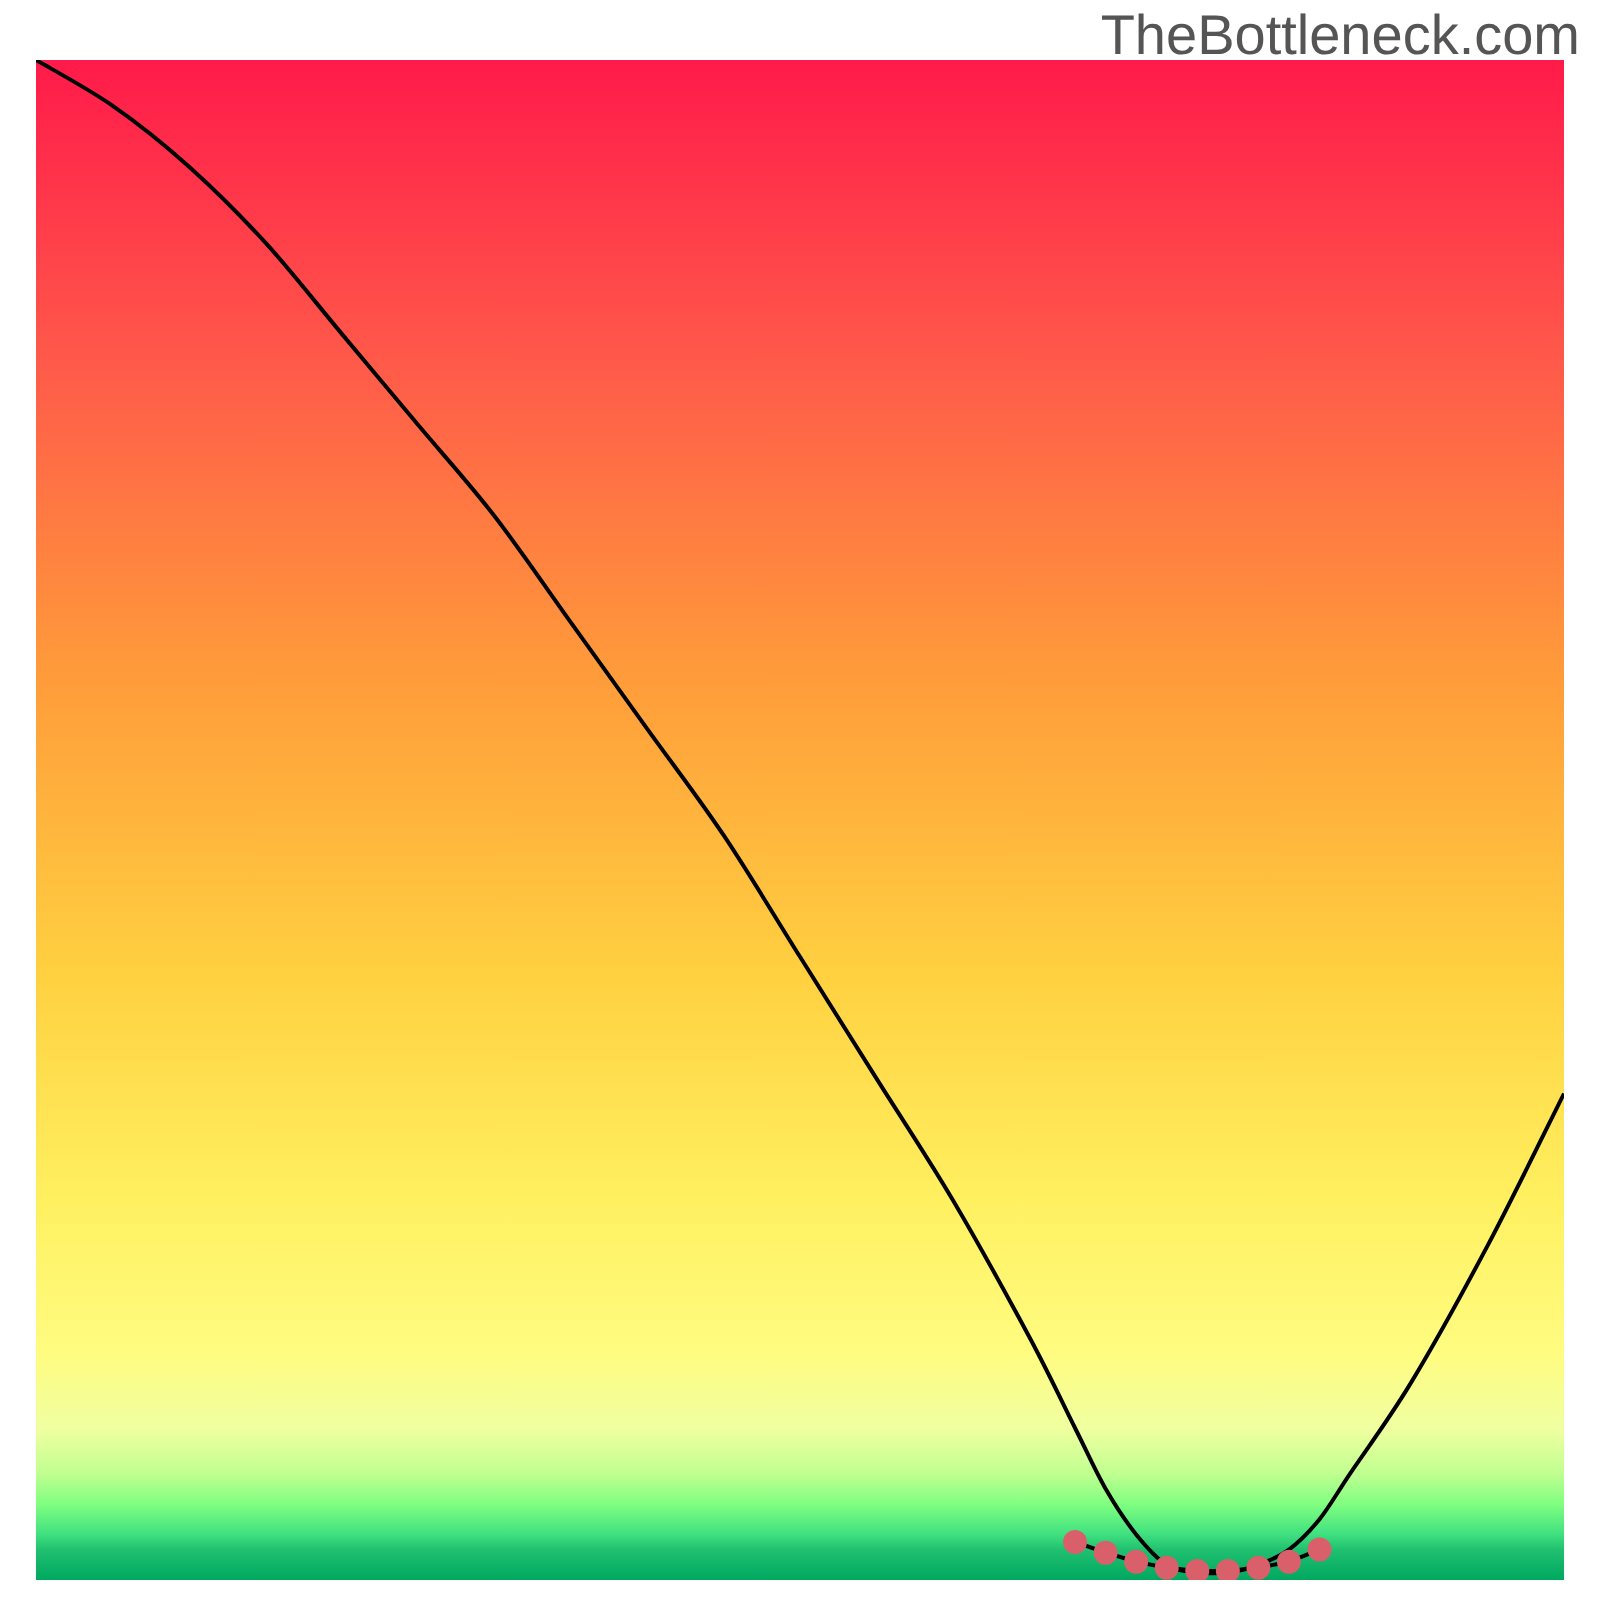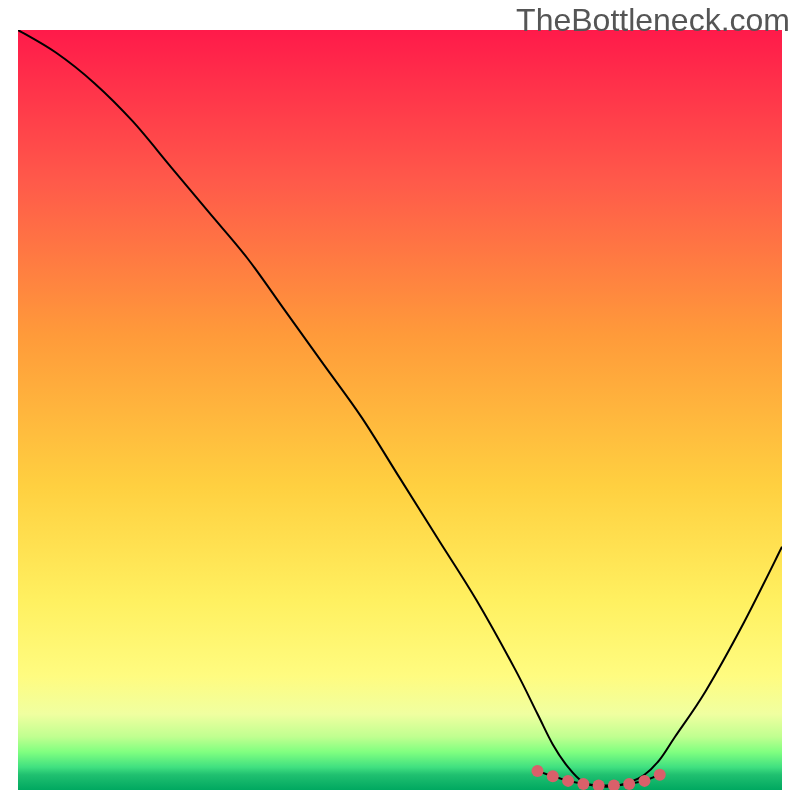--- a/index.html
+++ b/index.html
@@ -8,21 +8,21 @@
     width: 800px;
     height: 800px;
     background: white;
     position: relative;
     font-family: Arial, sans-serif;
   }
   .watermark {
     position: absolute;
     top: 2px;
     right: 10px;
-    font-size: 32px;
+    font-size: 28px;
     color: #555;
     font-weight: normal;
     z-index: 10;
   }
   .plot-area {
     position: absolute;
     left: 18px;
     top: 30px;
     width: 764px;
     height: 760px;

